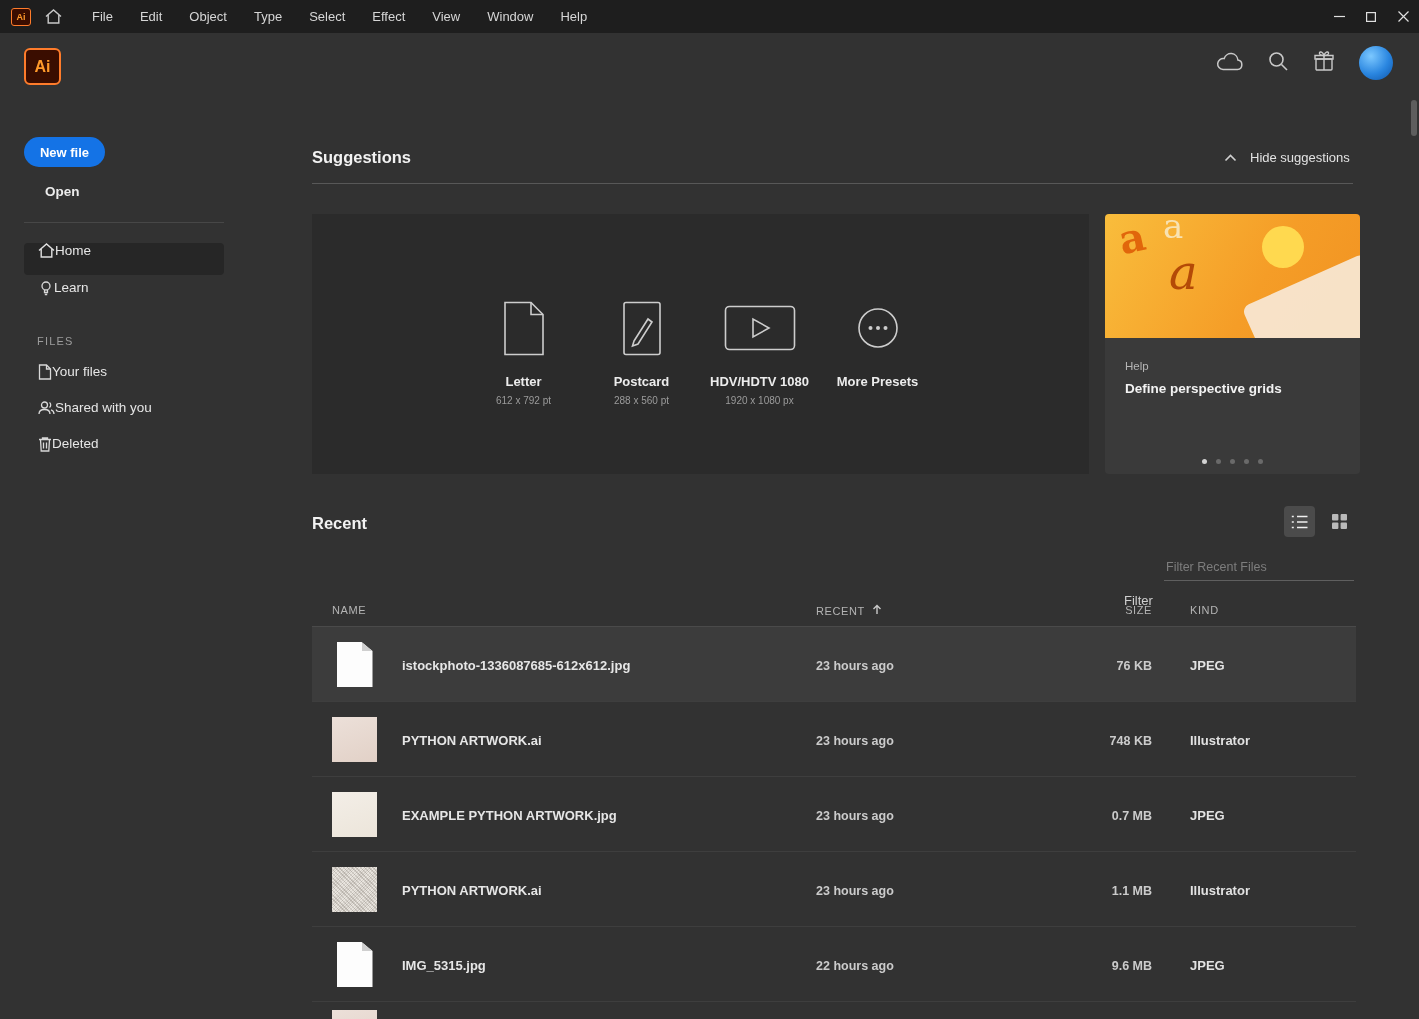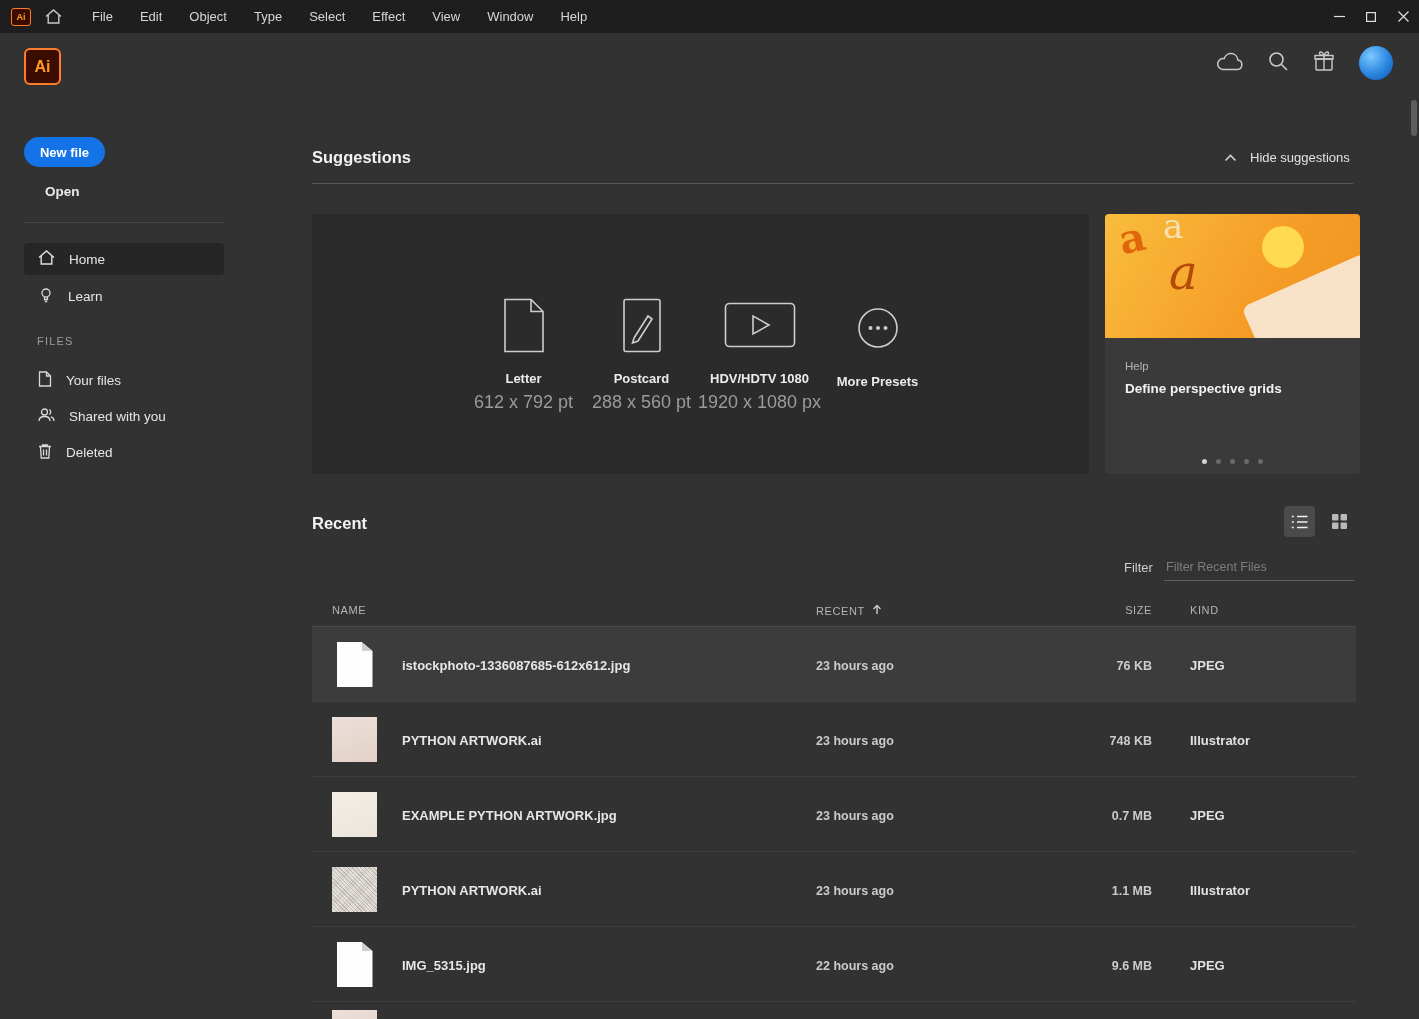--- a/index.html
+++ b/index.html
@@ -20,52 +20,52 @@
   .win-btn { width:32px; height:100%; display:flex; align-items:center; justify-content:center; }
   
   .ai-logo { position:absolute; left:24px; top:48px; width:37px; height:37px; border:2.5px solid #ff7c2b; background:#3a0d00; color:#ff9a2a; border-radius:6px; font-size:16px; font-weight:bold; display:flex; align-items:center; justify-content:center; }
   .hdr-icons { position:absolute; right:26px; top:46px; display:flex; align-items:center; gap:24px; }
   .avatar { width:34px; height:34px; border-radius:50%; background:radial-gradient(circle at 35% 30%, #7cc8ff, #2a86e0 55%, #0e54a8); }
   .scroll-thumb { position:absolute; left:1411px; top:100px; width:6px; height:36px; background:#5e5e5e; border-radius:3px; }
   
   .btn-new { position:absolute; left:24px; top:137px; width:81px; height:30px; border:none; border-radius:15px; background:#1473e6; color:#fff; font-size:13px; font-weight:bold; font-family:"Liberation Sans", sans-serif; }
   .open-link { position:absolute; left:45px; top:184px; font-size:13.5px; font-weight:bold; color:#ececec; }
   .side-divider { position:absolute; left:24px; top:222px; width:200px; height:1px; background:#474747; }
-  .nav-item { position:absolute; left:24px; width:200px; height:32px; display:flex; align-items:center; gap:14px; padding-left:14px; border-radius:4px; font-size:13.5px; color:#e6e6e6; }
+  .nav-item { position:absolute; left:24px; width:200px; height:32px; display:flex; padding-left:14px; border-radius:4px; font-size:13.5px; color:#e6e6e6; }
   .nav-item.selected { background:#262626; }
   .files-label { position:absolute; left:37px; top:335px; font-size:11px; letter-spacing:1.2px; color:#9d9d9d; }
   
   .sugg-title { position:absolute; left:312px; top:148px; font-size:16.5px; font-weight:bold; color:#f2f2f2; }
   .hide-sugg { position:absolute; left:1224px; top:150px; display:flex; align-items:center; gap:13px; font-size:13px; color:#e2e2e2; cursor:default; }
   .sugg-divider { position:absolute; left:312px; top:183px; width:1041px; height:1px; background:#585858; }
   .preset-panel { position:absolute; left:312px; top:214px; width:777px; height:260px; background:#2b2b2b; display:flex; align-items:center; justify-content:center; }
   .preset { width:118px; display:flex; flex-direction:column; align-items:center; margin-top:18px; }
   .preset .icon-box { height:64px; display:flex; align-items:center; justify-content:center; margin-bottom:14px; }
   .preset .p-label { font-size:13px; font-weight:bold; color:#ececec; white-space:nowrap; }
-  .preset .p-sub { font-size:18px; color:#9b9b9b; margin-top:6px; min-height:15px; white-space:nowrap; }
+  .preset .p-sub { font-size:10px; color:#9b9b9b; margin-top:6px; min-height:15px; white-space:nowrap; }
   
   .help-card { position:absolute; left:1105px; top:214px; width:255px; height:260px; border-radius:4px; overflow:hidden; background:#3a3a3a; }
   .card-img { position:relative; height:124px; background:linear-gradient(120deg,#f9bd3c,#f59d27 60%,#f19322); overflow:hidden; }
   .card-sun { position:absolute; right:56px; top:12px; width:42px; height:42px; border-radius:50%; background:#ffd94f; }
   .card-a1 { position:absolute; left:14px; top:0px; font-size:40px; font-weight:bold; color:#e1660b; transform:rotate(-12deg); font-family:"DejaVu Serif", serif; }
   .card-a2 { position:absolute; left:58px; top:-8px; font-size:34px; color:#f8e2b2; font-family:"DejaVu Serif", serif; }
   .card-a3 { position:absolute; left:64px; top:30px; font-size:48px; font-style:italic; color:#b44a07; font-family:"DejaVu Serif", serif; }
   .card-paper { position:absolute; right:-30px; bottom:-38px; width:134px; height:100px; background:#f7e8d6; opacity:.92; border-radius:8px; transform:rotate(-24deg); }
   .card-body { padding:22px 20px 0; }
   .card-eyebrow { font-size:11.5px; color:#b5b5b5; }
   .card-title { margin-top:9px; font-size:13.5px; font-weight:bold; color:#f2f2f2; }
   .dots { position:absolute; bottom:10px; left:0; right:0; display:flex; justify-content:center; gap:9px; }
   .dot { width:5px; height:5px; border-radius:50%; background:#6a6a6a; }
   .dot.active { background:#d2d2d2; }
   
   .recent-title { position:absolute; left:312px; top:514px; font-size:16.5px; font-weight:bold; color:#f2f2f2; }
   .view-btn { position:absolute; top:506px; width:31px; height:31px; border-radius:4px; display:flex; align-items:center; justify-content:center; }
   .view-btn.list { left:1284px; background:#4b4b4b; }
   .view-btn.grid { left:1324px; }
-  .filter-label { position:absolute; left:1124px; top:560px; font-size:13px; color:#cfcfcf; }
+  .filter-label { position:absolute; left:1124px; top:593px; font-size:13px; color:#cfcfcf; }
   .filter-input { position:absolute; left:1164px; top:553px; width:190px; height:28px; background:transparent; border:none; border-bottom:1px solid #5f5f5f; color:#dddddd; font-size:12.5px; font-family:"Liberation Sans", sans-serif; padding:0 2px; outline:none; }
   .filter-input::placeholder { color:#7d7d7d; }
   .table-head { position:absolute; left:312px; top:596px; width:1044px; height:31px; border-bottom:1px solid #4a4a4a; font-size:11px; letter-spacing:.6px; color:#b4b4b4; }
   .table-head .col { position:absolute; top:8px; }
   .col-name { left:20px; }
   .col-recent { left:504px; display:flex; align-items:center; gap:7px; }
   .col-size { left:770px; width:70px; text-align:right; }
   .col-kind { left:878px; }
   .rows { position:absolute; left:312px; top:627px; width:1044px; }
   .row { position:relative; height:75px; border-bottom:1px solid #3e3e3e;font-weight:bold; }

